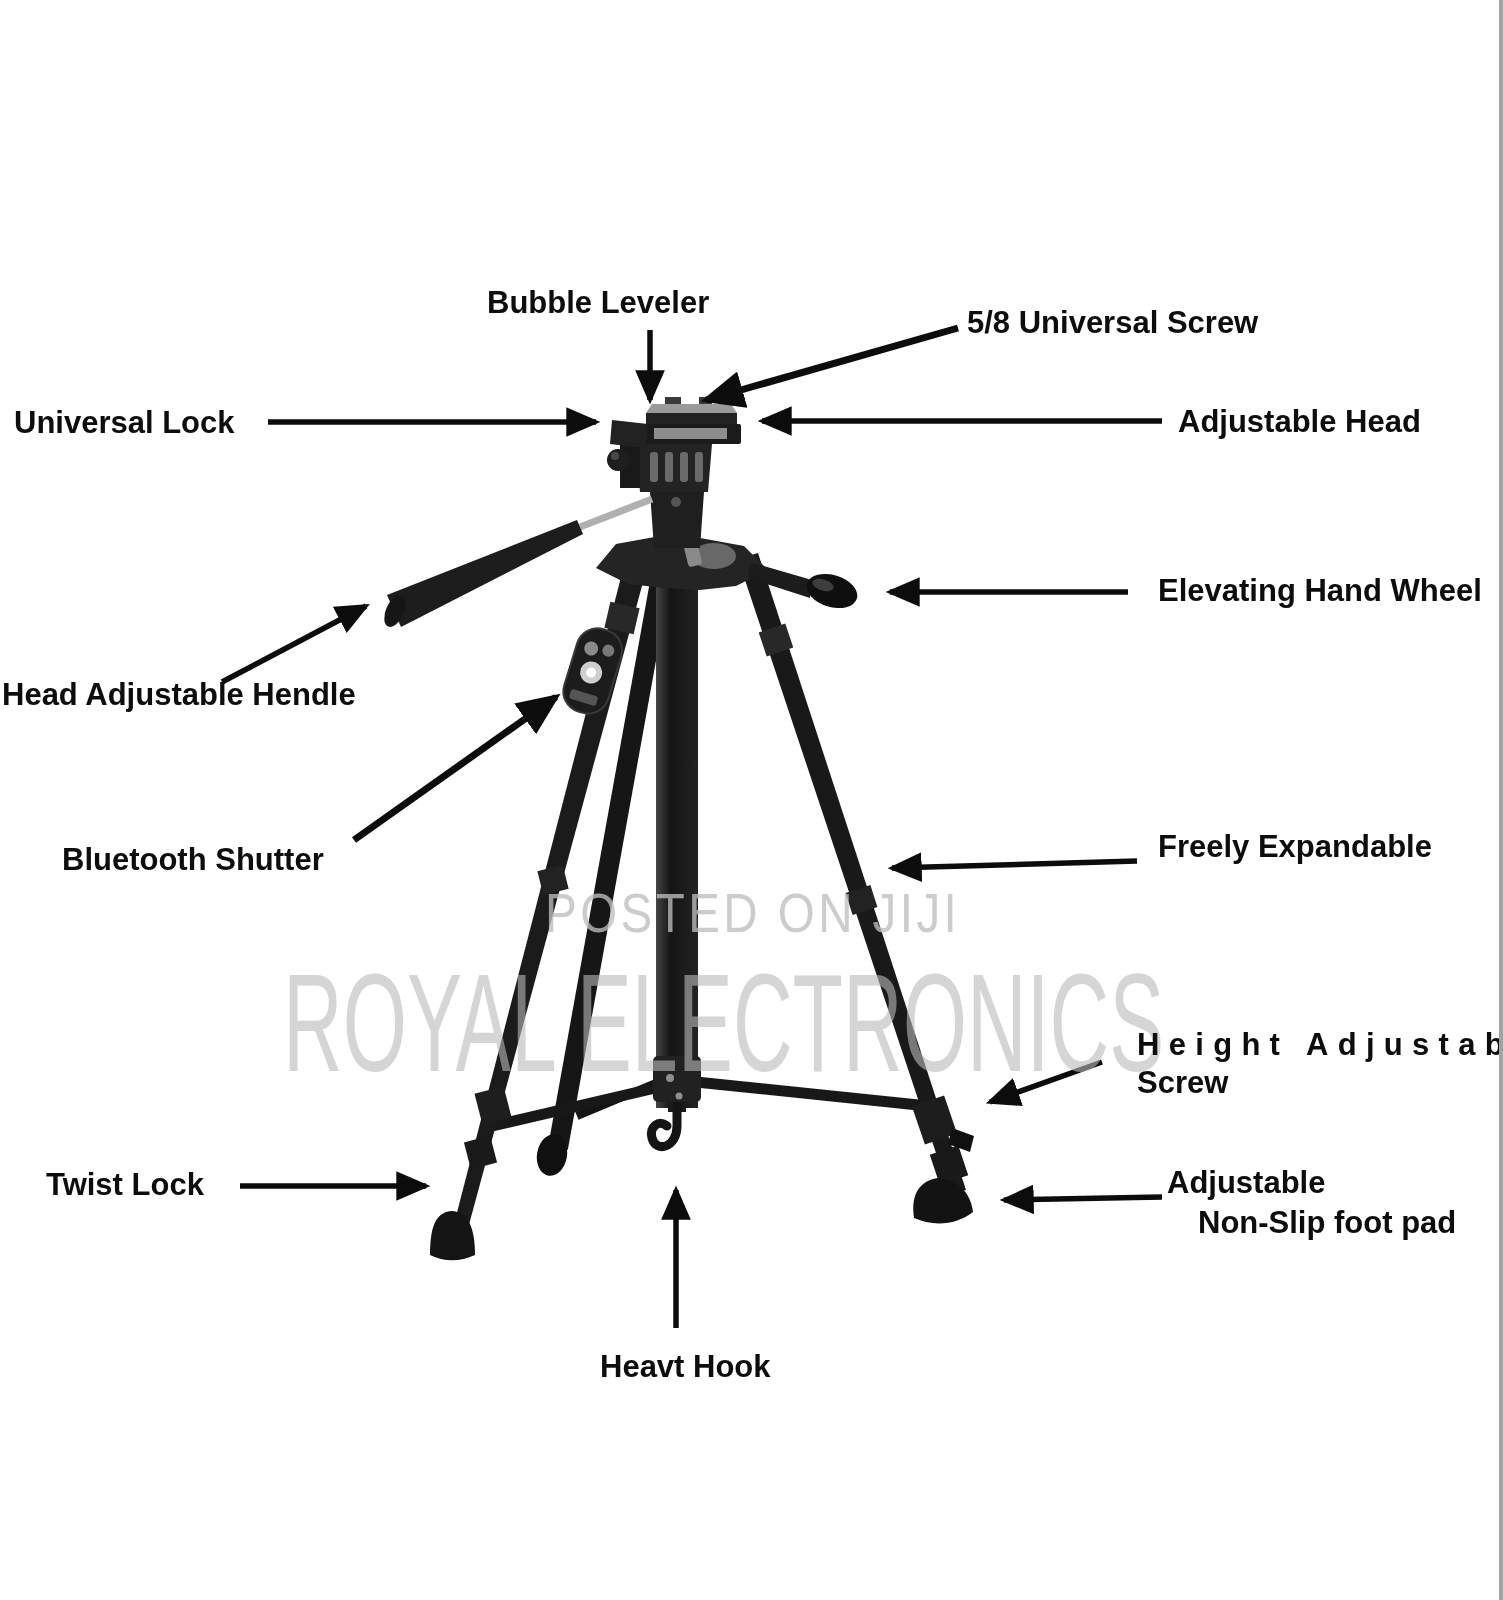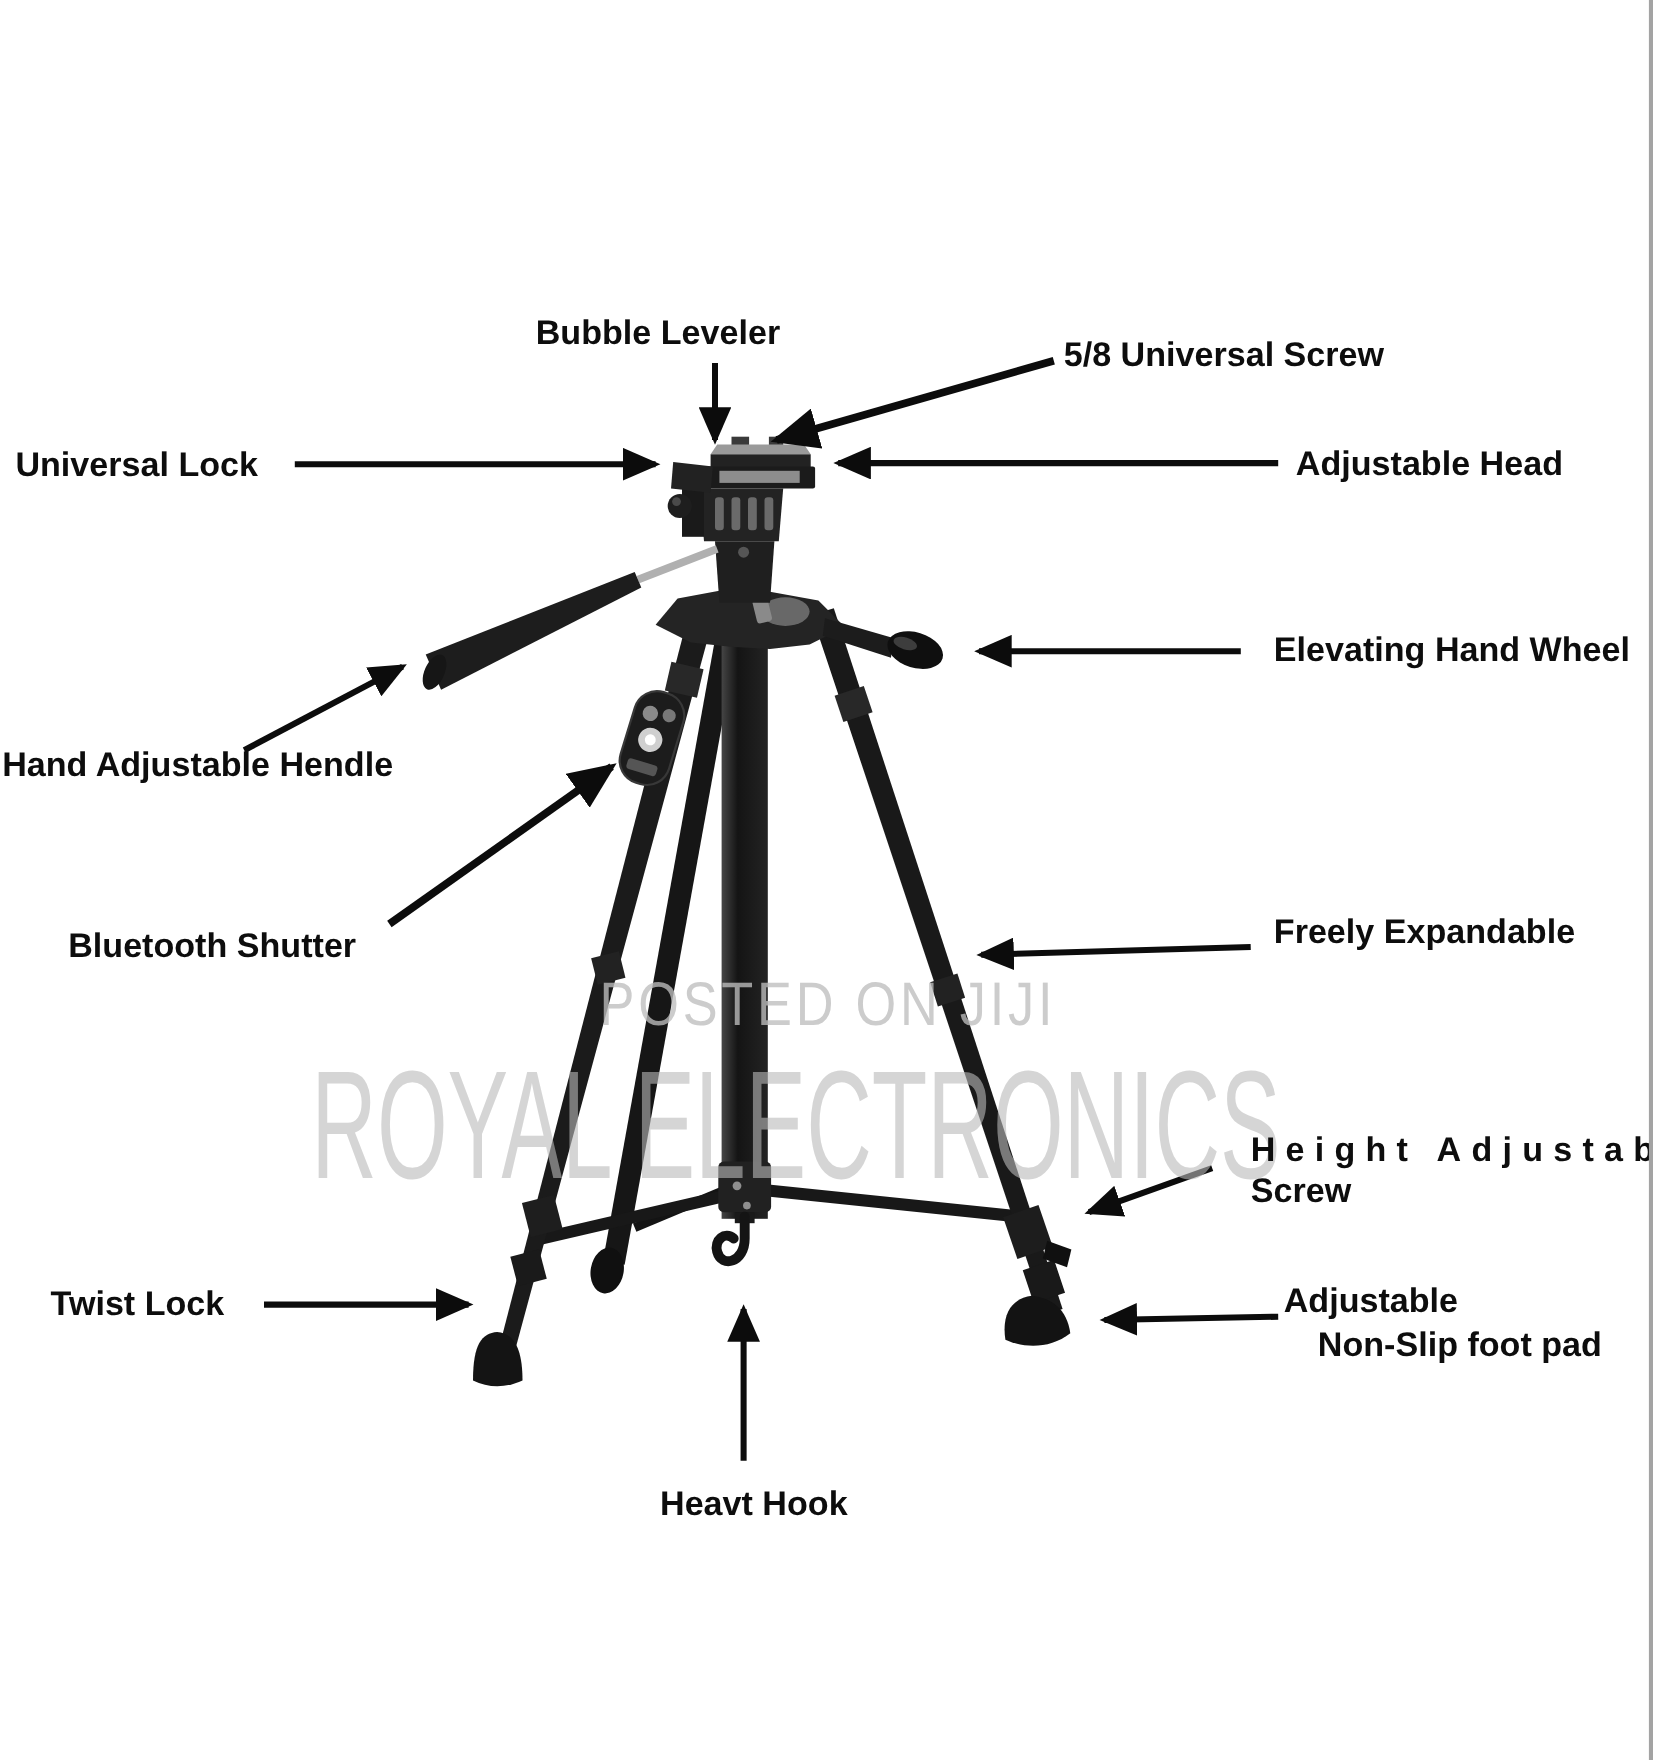--- a/index.html
+++ b/index.html
@@ -148,21 +148,21 @@
   </svg>
 
   <div class="wm" id="wm-top">POSTED ON JIJI</div>
   <div class="wm" id="wm-main">ROYAL ELECTRONICS</div>
 
   <div class="lbl" style="left:487px;top:286px">Bubble Leveler</div>
   <div class="lbl" style="left:967px;top:306px">5/8 Universal Screw</div>
   <div class="lbl" style="left:14px;top:406px">Universal Lock</div>
   <div class="lbl" style="left:1178px;top:405px">Adjustable Head</div>
   <div class="lbl" style="left:1158px;top:574px">Elevating Hand Wheel</div>
-  <div class="lbl" style="left:2px;top:678px">Hand Adjustable Hendle</div>
+  <div class="lbl" style="left:2px;top:678px">Head Adjustable Hendle</div>
   <div class="lbl" style="left:62px;top:843px">Bluetooth Shutter</div>
   <div class="lbl" style="left:1158px;top:830px">Freely Expandable</div>
   <div class="lbl spread" style="left:1137px;top:1028px">Height Adjustable</div>
   <div class="lbl" style="left:1137px;top:1066px">Screw</div>
   <div class="lbl" style="left:46px;top:1168px">Twist Lock</div>
   <div class="lbl" style="left:1167px;top:1166px">Adjustable</div>
   <div class="lbl" style="left:1198px;top:1206px">Non-Slip foot pad</div>
   <div class="lbl" style="left:600px;top:1350px">Heavt Hook</div>
 
   <div id="right-edge-line"></div>

